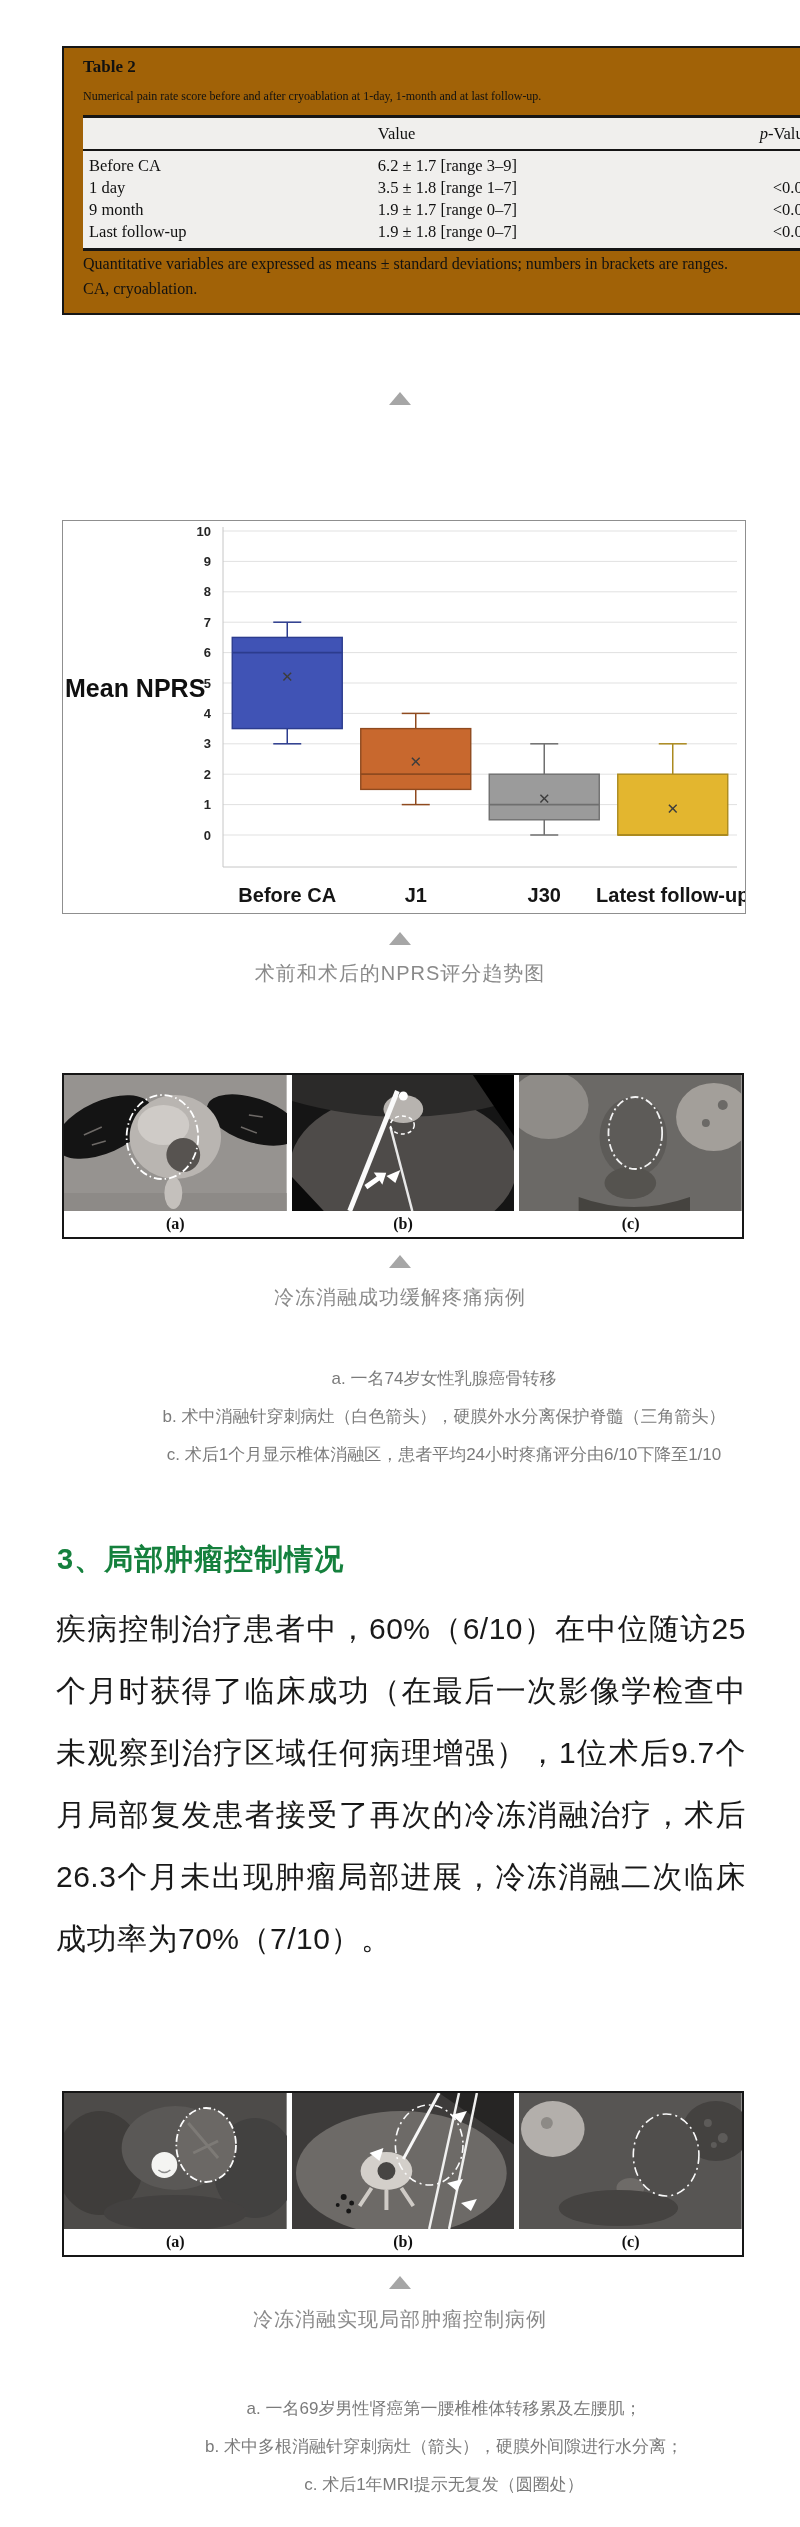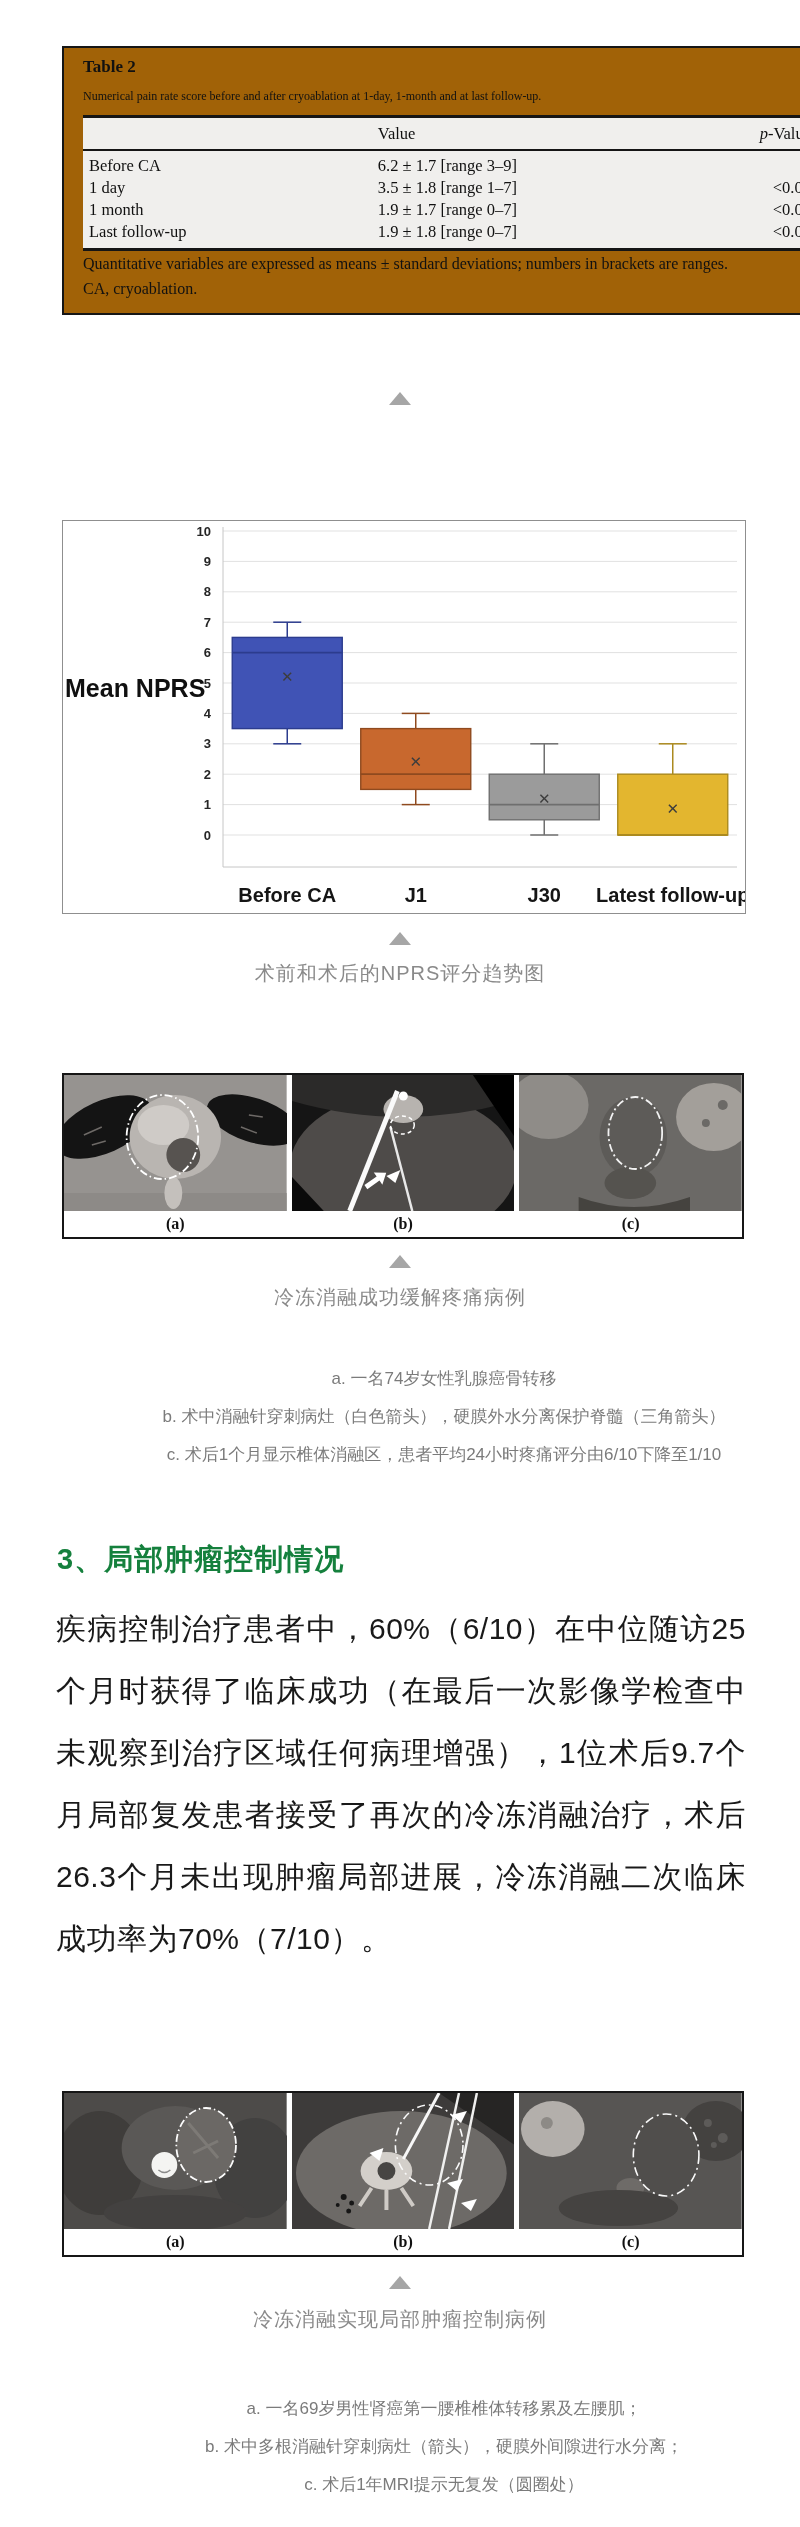--- a/index.html
+++ b/index.html
@@ -69,21 +69,21 @@
           <div>Before CA</div>
           <div>6.2 ± 1.7 [range 3–9]</div>
           <div class="sci-cell-p"></div>
         </div>
         <div class="sci-row">
           <div>1 day</div>
           <div>3.5 ± 1.8 [range 1–7]</div>
           <div class="sci-cell-p">&lt;0.05</div>
         </div>
         <div class="sci-row">
-          <div>1 month</div>
+          <div>9 month</div>
           <div>1.9 ± 1.7 [range 0–7]</div>
           <div class="sci-cell-p">&lt;0.05</div>
         </div>
         <div class="sci-row">
           <div>Last follow-up</div>
           <div>1.9 ± 1.8 [range 0–7]</div>
           <div class="sci-cell-p">&lt;0.05</div>
         </div>
       </div>
     </div>

